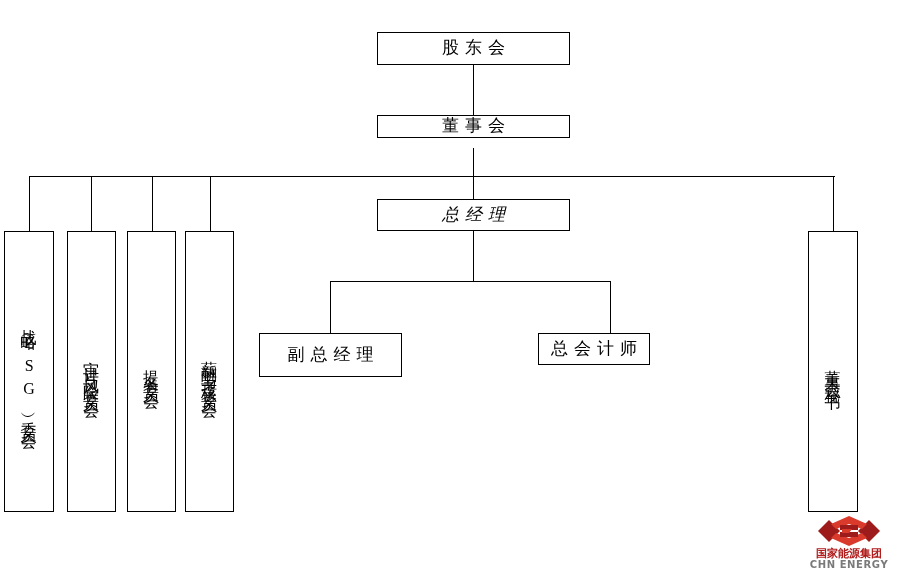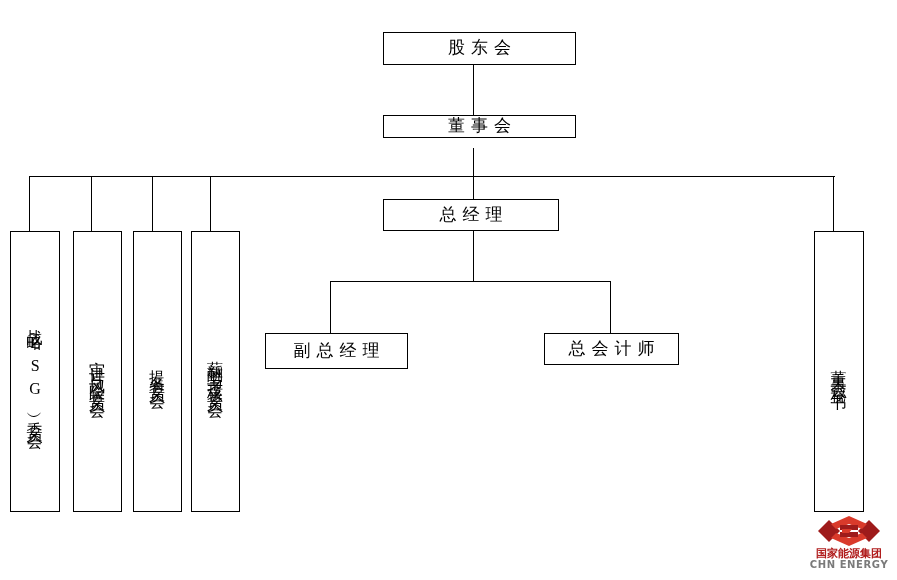--- a/index.html
+++ b/index.html
@@ -22,21 +22,20 @@
   
   .node {
     position: absolute;
     box-sizing: border-box;
     border: 1.4px solid #000000;
     background: #ffffff;
     display: flex;
     align-items: center;
     justify-content: center;
     text-align: center;
-    margin-left: 6px;
   }
   .node-label {
     font-size: 17px;
     letter-spacing: 6px;
     text-indent: 6px;
     line-height: 1.2;
     white-space: nowrap;
     color: #000000;
   }
   
@@ -118,29 +117,29 @@
   <div class="line v" style="left:610px; top:281px; height:52px;"></div>
 
   <div class="node" style="left:377px; top:32px; width:193px; height:33px;">
     <span class="node-label">股东会</span>
   </div>
 
   <div class="node" style="left:377px; top:115px; width:193px; height:23px;">
     <span class="node-label">董事会</span>
   </div>
 
-  <div class="node" style="left:377px; top:199px; width:176px; height:32px;">
+  <div class="node" style="left:377px; top:199px; width:193px; height:32px;font-style:italic;">
     <span class="node-label">总经理</span>
   </div>
 
-  <div class="node" style="left:259px; top:333px; width:143px; height:36px;">
+  <div class="node" style="left:259px; top:333px; width:143px; height:44px;">
     <span class="node-label">副总经理</span>
   </div>
 
-  <div class="node" style="left:538px; top:333px; width:135px; height:32px;">
+  <div class="node" style="left:538px; top:333px; width:112px; height:32px;">
     <span class="node-label">总会计师</span>
   </div>
 
   <div class="node vertical" style="left:4px; top:231px; width:50px; height:281px;">
     <span class="node-label">战略（ESG）委员会</span>
   </div>
 
   <div class="node vertical" style="left:67px; top:231px; width:49px; height:281px;">
     <span class="node-label">审计与风险委员会</span>
   </div>

